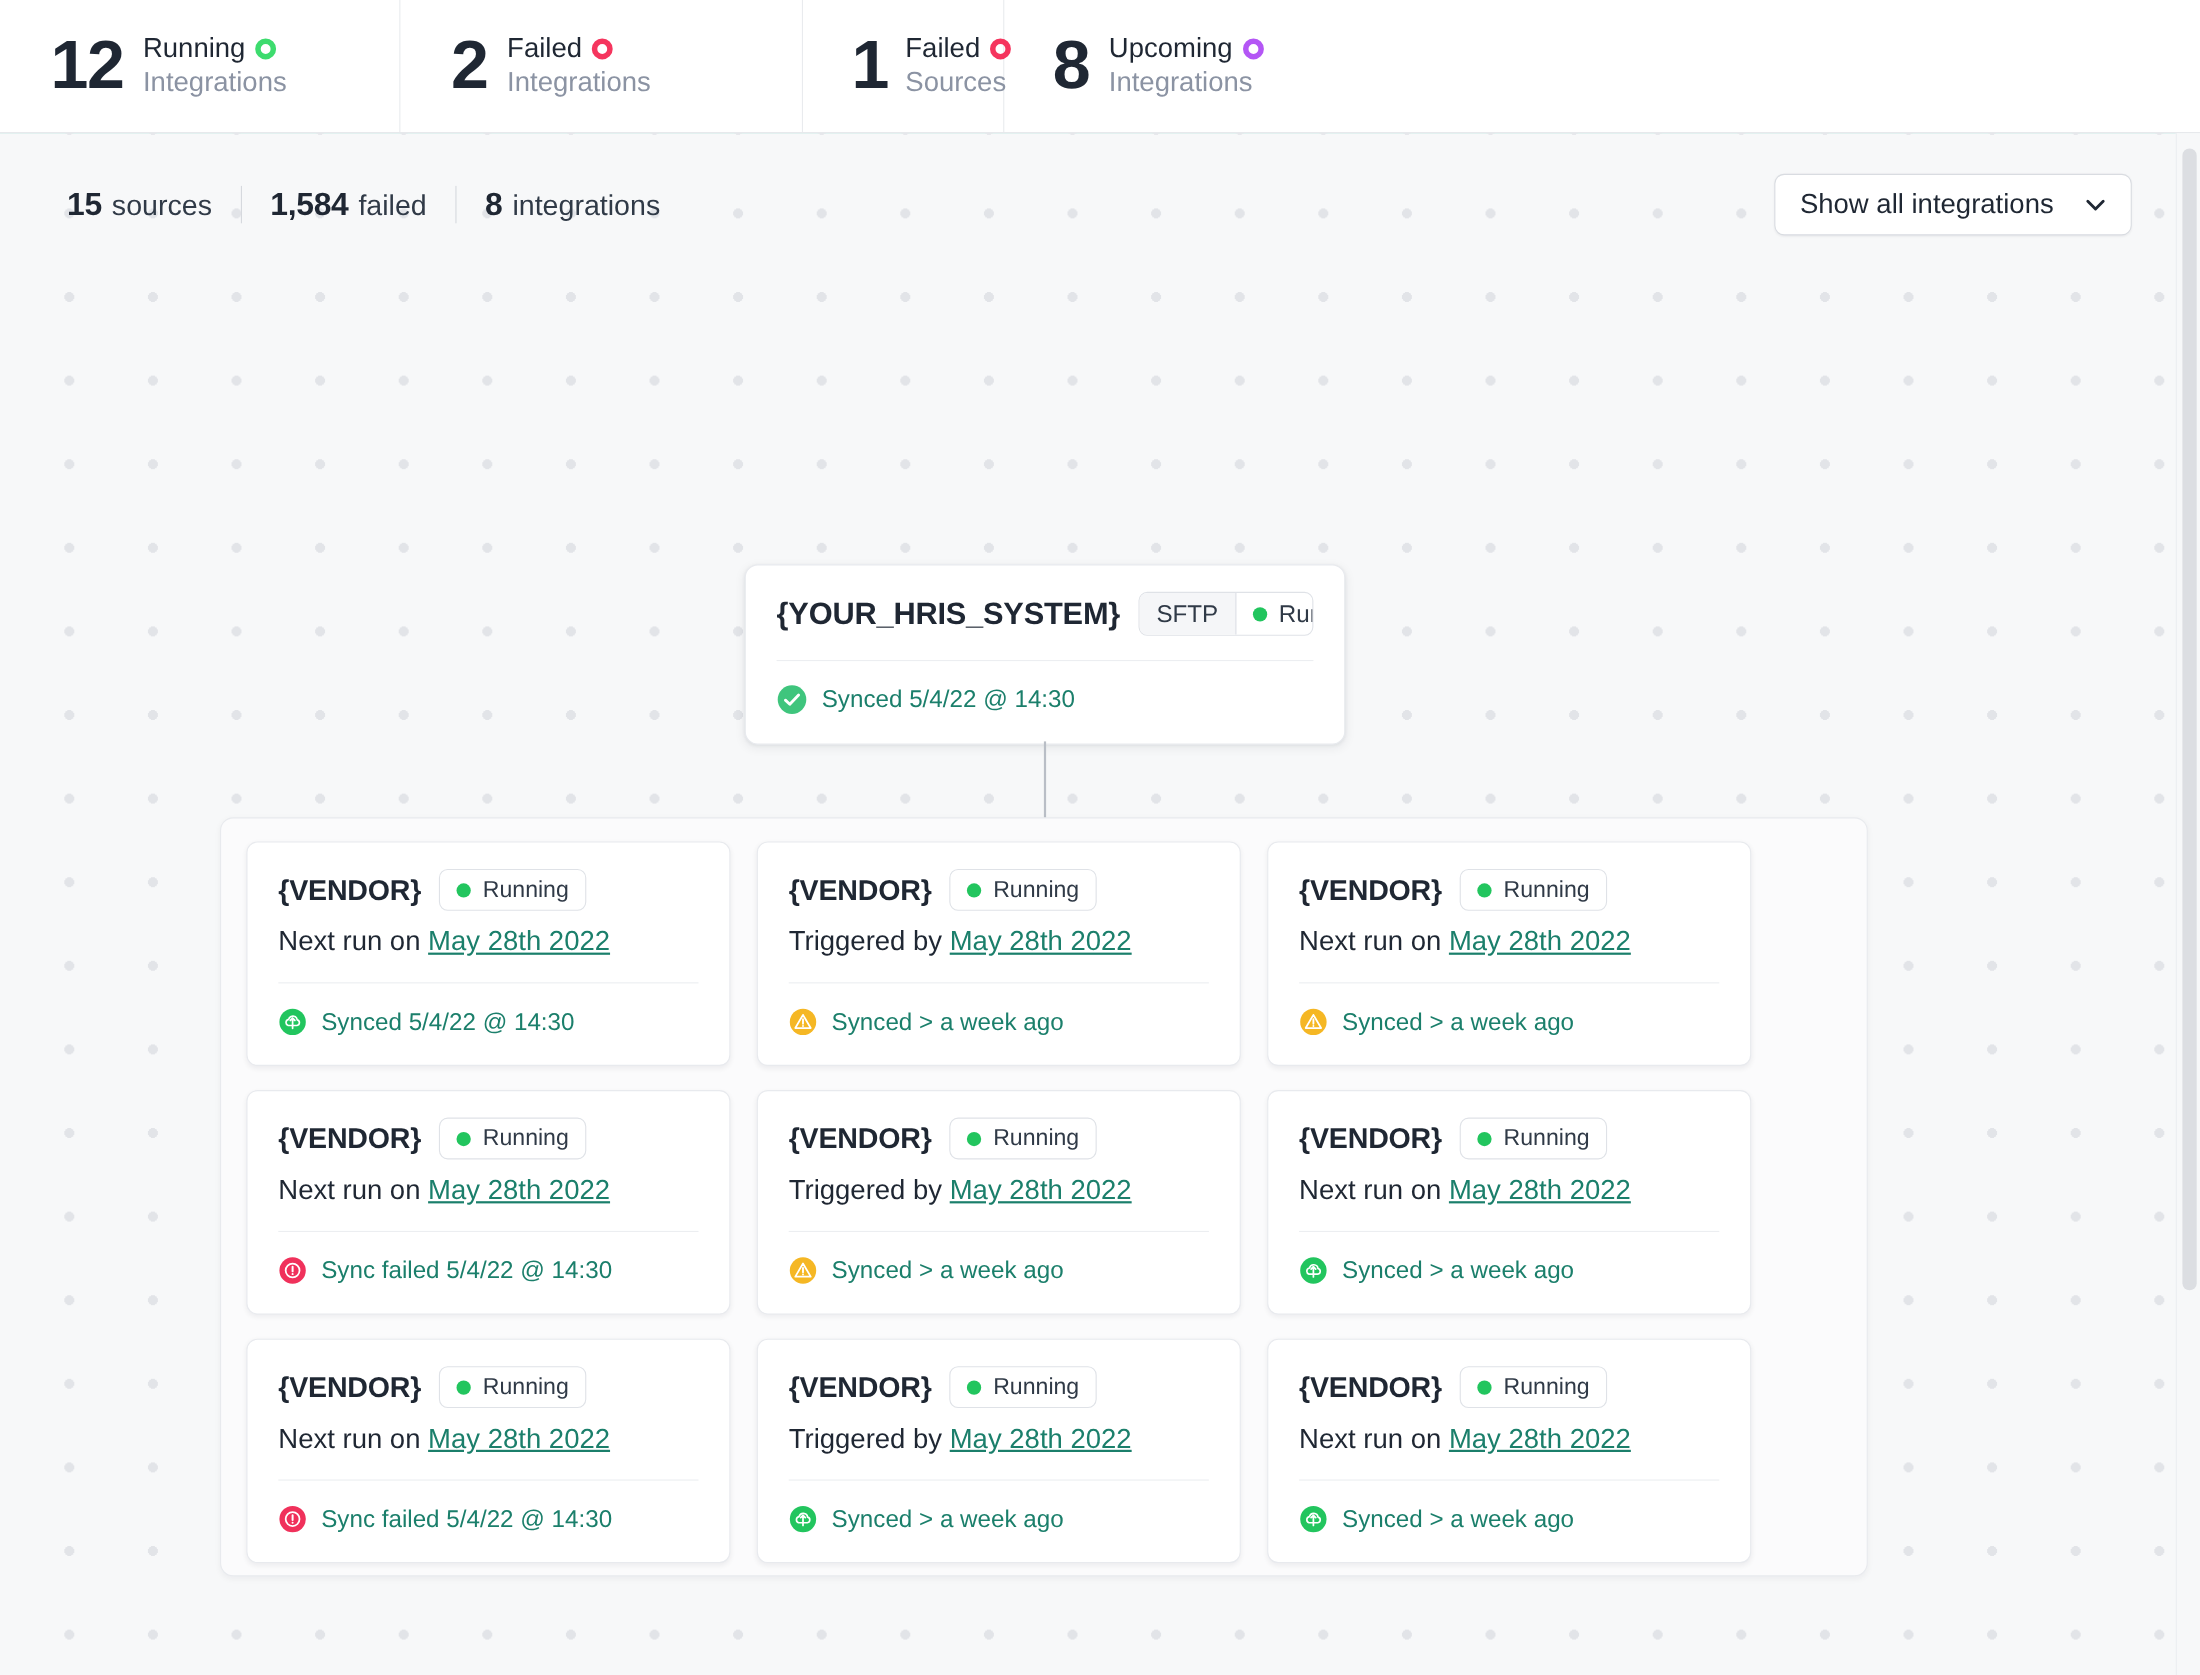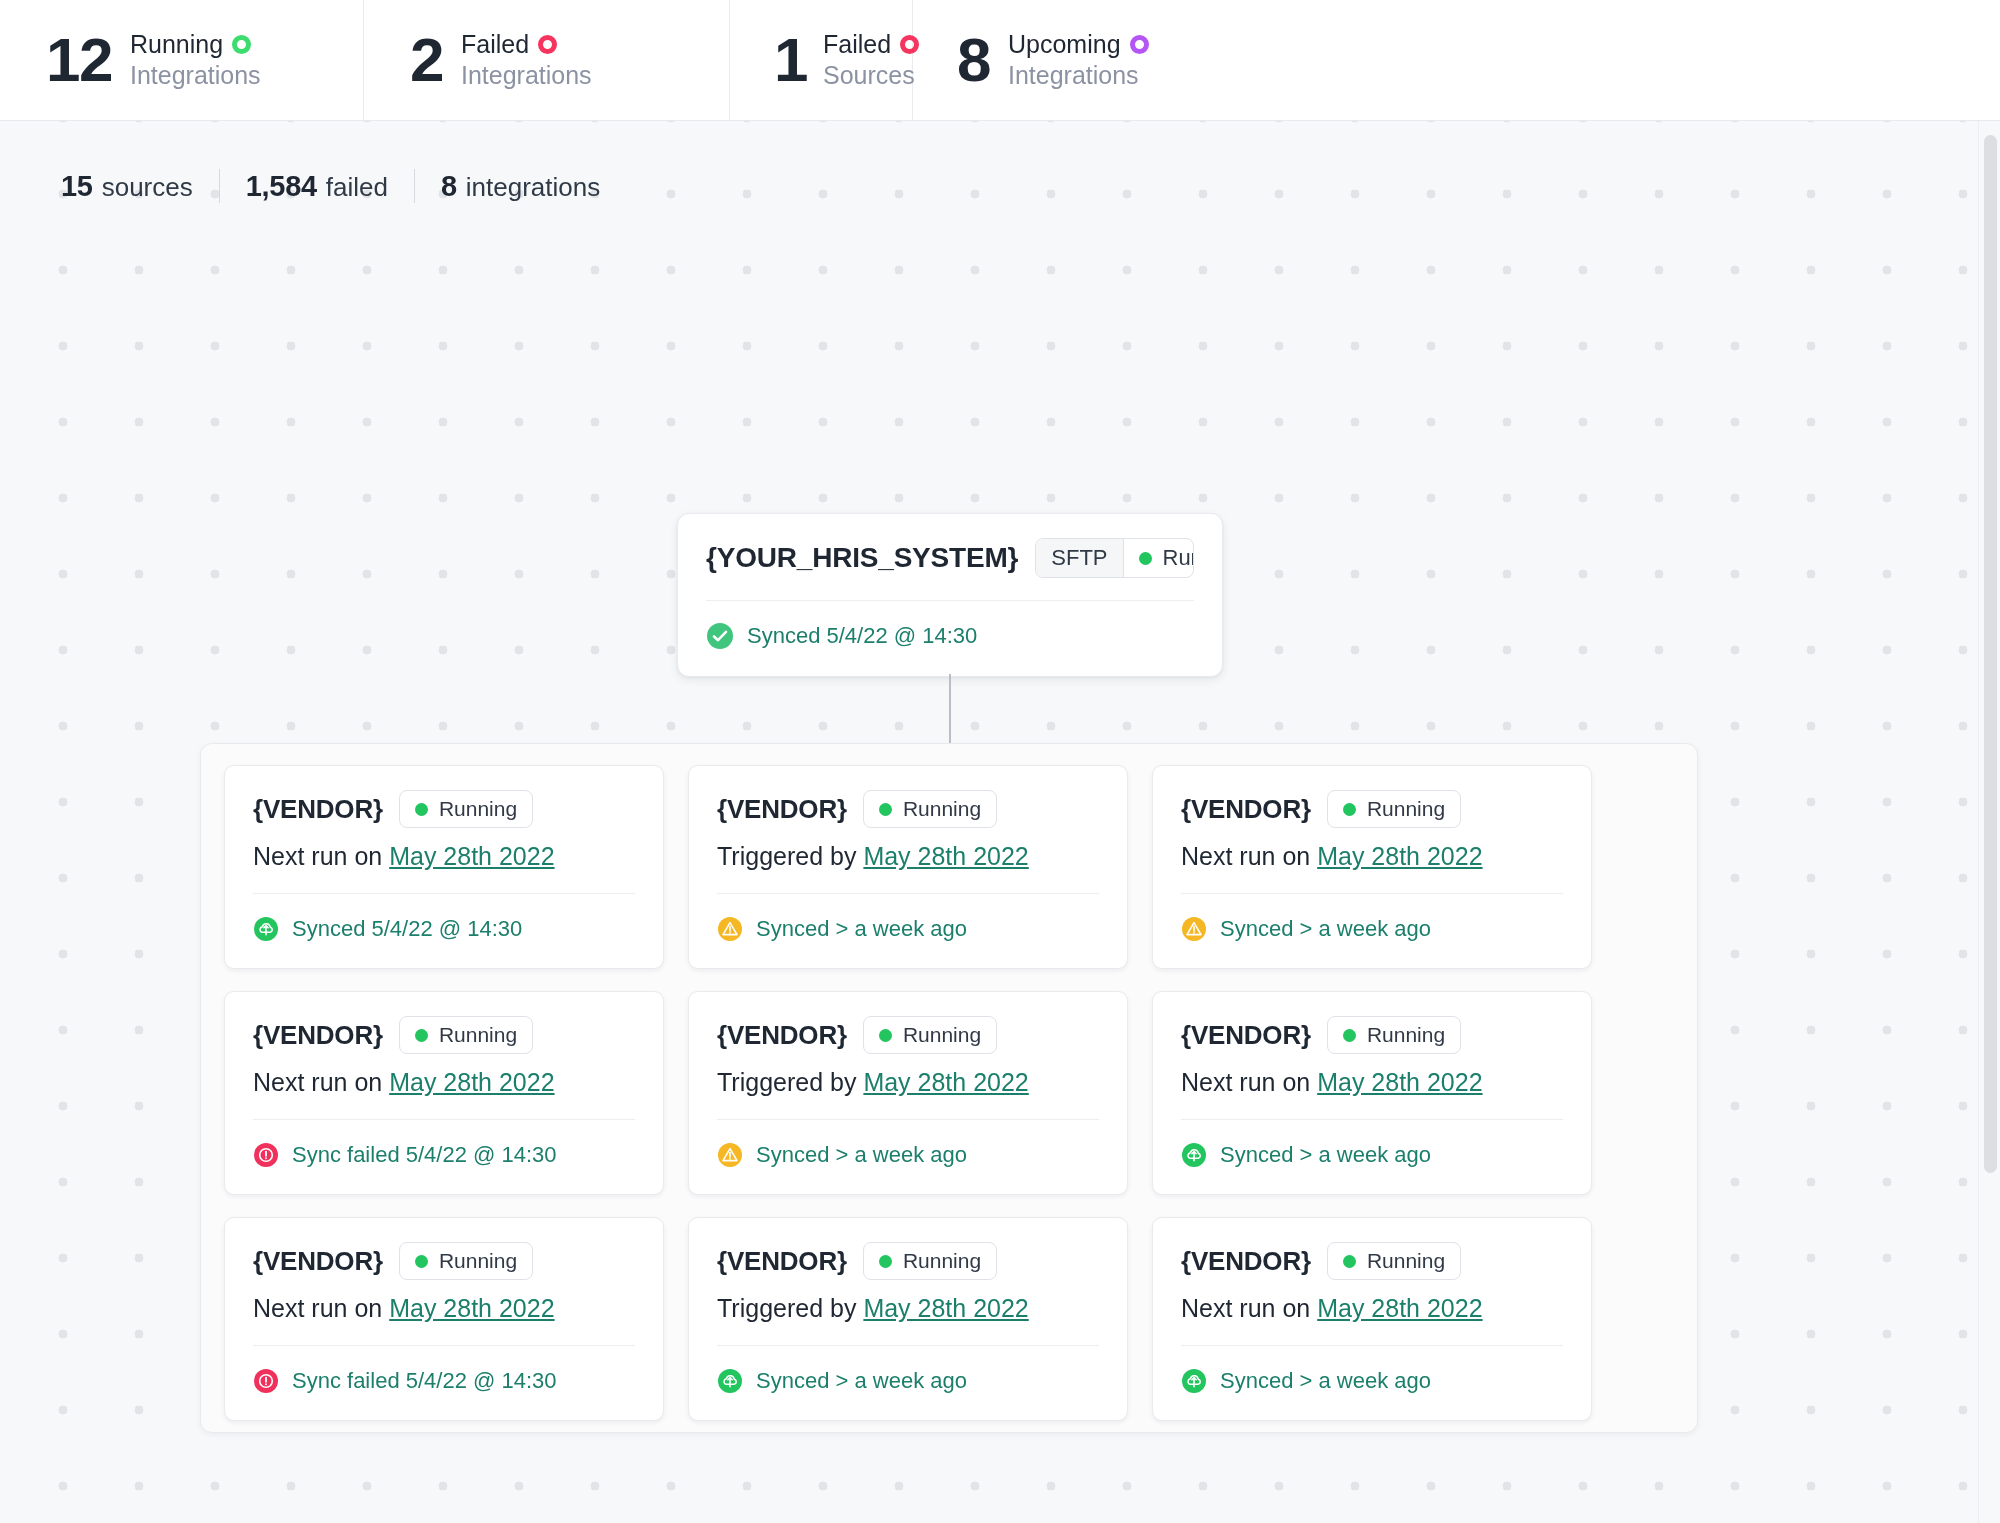--- a/index.html
+++ b/index.html
@@ -357,20 +357,28 @@
             <span class="count-lbl">failed</span>
           </div>
           <div class="count-sep"></div>
           <div class="count-item">
             <span class="count-num">8</span>
             <span class="count-lbl">integrations</span>
           </div>
         </div>
 
       <div class="toolbar-right">
+        <div class="select-box">
+          <span class="select-label">Show all integrations</span>
+          <span class="chev">
+            <svg viewBox="0 0 24 24" width="24" height="24" fill="none" stroke="#1f2733" stroke-width="2.6" stroke-linecap="round" stroke-linejoin="round">
+              <polyline points="5,9 12,16 19,9"></polyline>
+            </svg>
+          </span>
+        </div>
 
       </div>
     </div>
 
     <div class="graph">
 
       <div class="source-card">
         <div class="source-head">
           <span class="source-title">{YOUR_HRIS_SYSTEM}</span>
           <span class="chip-group">

